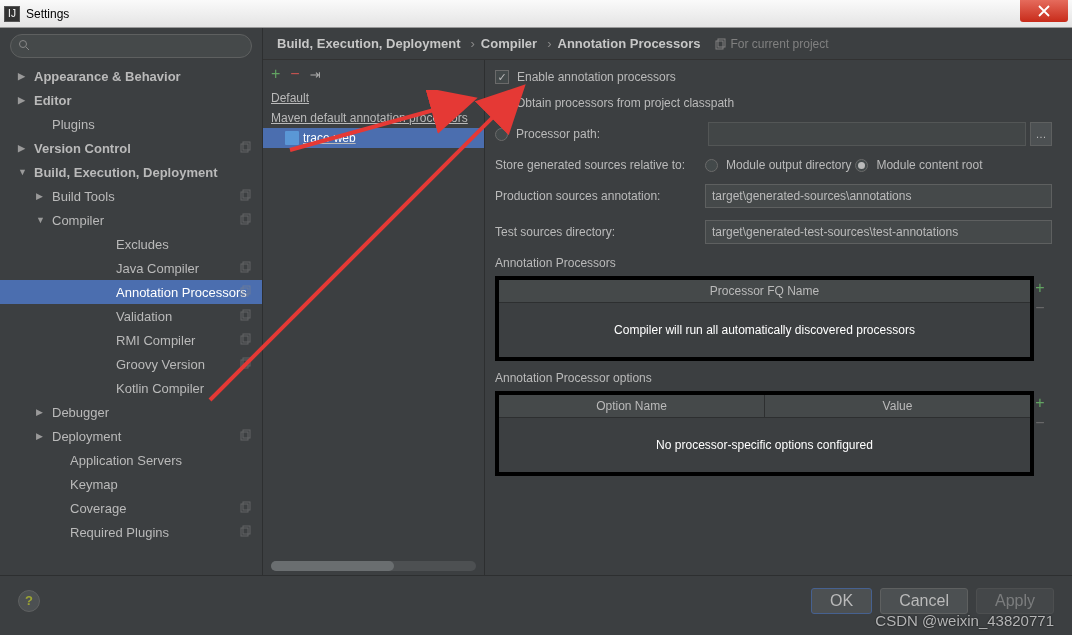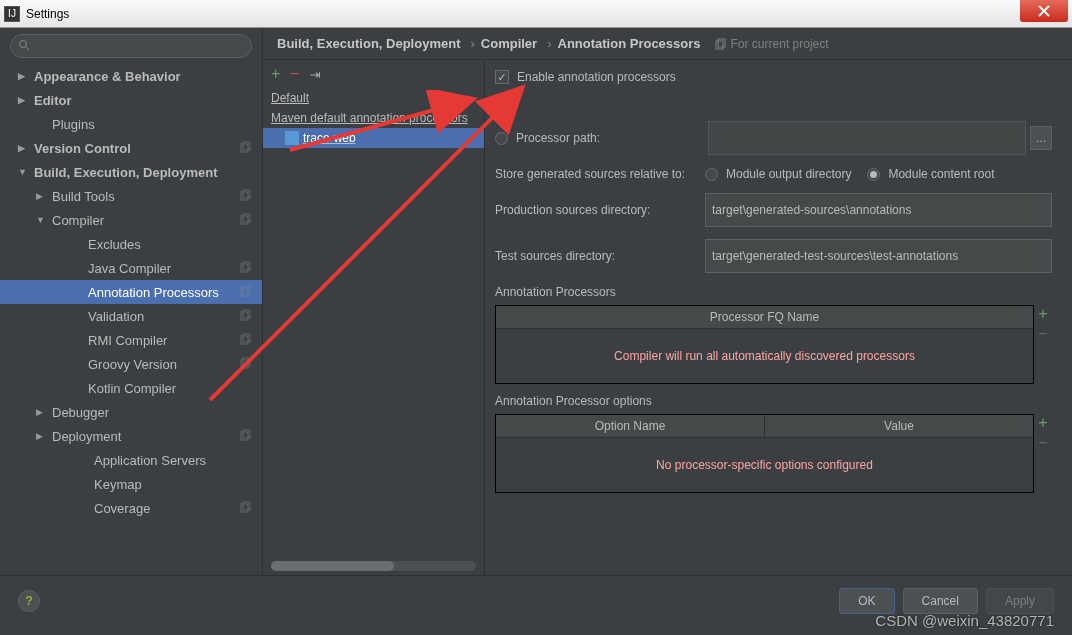--- a/index.html
+++ b/index.html
@@ -19,22 +19,22 @@
 .search-wrap { position: relative; }
 .search-icon { position: absolute; left: 18px; top: 11px; }
 
 .tree { flex: 1; overflow-y: auto; font-size: 13px; color: #bababa; }
 .tree-item { display: flex; align-items: center; height: 24px; padding-left: 18px; cursor: pointer; position: relative; }
 .tree-item.selected { background: #4b6eaf; color: #fff; }
 .tree-item.bold { font-weight: bold; }
 .tree-chevron { width: 12px; display: inline-block; font-size: 9px; color: #9a9a9a; margin-right: 4px; }
 .tree-item .copy-icon { position: absolute; right: 10px; opacity: 0.5; }
 .indent-1 { padding-left: 36px; }
-.indent-2 { padding-left: 78px; }
-.indent-3 { padding-left: 72px; }
+.indent-2 { padding-left: 54px; }
+.indent-3 { padding-left: 100px; }
 
 .main { flex: 1; display: flex; flex-direction: column; background: #3c3f41; }
 .breadcrumb { height: 32px; display: flex; align-items: center; padding: 0 14px; font-size: 13px; color: #bbb; border-bottom: 1px solid #323232; }
 .breadcrumb .bold { font-weight: bold; color: #c7c7c7; margin-right: 4px; }
 .breadcrumb .sep { margin: 0 6px; color: #888; }
 .breadcrumb .scope { margin-left: 10px; color: #808080; font-size: 12px; display: flex; align-items: center; gap: 4px; }
 
 .main-body { flex: 1; display: flex; }
 .profiles { width: 222px; border-right: 1px solid #2d2f30; display: flex; flex-direction: column; }
 .profile-toolbar { height: 28px; display: flex; align-items: center; gap: 10px; padding: 0 8px; }
@@ -45,41 +45,41 @@
 .profile-scroll { position: absolute; bottom: 4px; left: 8px; right: 8px; height: 10px; background: #4d5052; border-radius: 5px; }
 .profile-scroll-thumb { width: 60%; height: 100%; background: #6a6e70; border-radius: 5px; }
 
 .form { flex: 1; padding: 10px 20px 10px 10px; font-size: 12px; color: #bababa; overflow: hidden; position: relative; }
 .row { display: flex; align-items: center; margin-bottom: 12px; }
 .checkbox { width: 14px; height: 14px; border: 1px solid #6a6a6a; background: #43494a; margin-right: 8px; display: flex; align-items: center; justify-content: center; }
 .checkbox.checked::after { content: "✓"; color: #bababa; font-size: 11px; }
 .radio { width: 13px; height: 13px; border: 1px solid #6a6a6a; border-radius: 50%; background: #43494a; margin-right: 8px; display: flex; align-items: center; justify-content: center; }
 .radio.checked::after { content: ""; width: 7px; height: 7px; background: #bababa; border-radius: 50%; }
 .label-col { width: 210px; }
-.text-input { flex: 1; height: 34px; background: #45494a; border: 1px solid #5e6060; padding: 0 6px; color: #bbb; font-size: 12px; }
+.text-input { flex: 1; height: 24px; background: #45494a; border: 1px solid #5e6060; padding: 0 6px; color: #bbb; font-size: 12px; }
 .text-input.disabled { opacity: 0.7; }
 .browse-btn { width: 22px; height: 24px; margin-left: 4px; background: #4c5052; border: 1px solid #5e6060; color: #bbb; display: flex; align-items: center; justify-content: center; font-size: 11px; cursor: pointer; }
 
 .section-title { margin: 8px 0 6px; color: #bababa; }
-.table-wrap { border: 1px solid #000000; position: relative; margin-bottom: 10px; }
+.table-wrap { border: 4px solid #000000; position: relative; margin-bottom: 10px; }
 .table-header { display: flex; background: #45494a; border-bottom: 1px solid #2d2f30; }
 .table-header .th { flex: 1; text-align: center; padding: 4px; font-size: 12px; color: #bababa; border-right: 1px solid #2d2f30; }
 .table-header .th:last-child { border-right: none; }
-.table-empty { padding: 20px; text-align: center; color: #fca5a5; font-size: 12px; }
+.table-empty { padding: 20px; text-align: center; color: #ffffff; font-size: 12px; }
 .table-side { position: absolute; right: -18px; top: 0; width: 16px; display: flex; flex-direction: column; gap: 4px; }
 .side-btn { width: 16px; height: 16px; display: flex; align-items: center; justify-content: center; font-size: 16px; cursor: pointer; }
 .side-add { color: #62a362; }
 .side-rem { color: #6a6a6a; }
 
 .grab { position: absolute; left: -4px; top: 50%; width: 6px; height: 20px; cursor: col-resize; }
 
 .footer { height: 50px; border-top: 1px solid #2d2f30; display: flex; align-items: center; padding: 0 18px; background: #3c3f41; }
 .help-btn { width: 22px; height: 22px; border-radius: 50%; background: #4c5052; border: 1px solid #5e6060; display: flex; align-items: center; justify-content: center; color: #9da533; font-weight: bold; font-size: 13px; cursor: pointer; }
 .footer-spacer { flex: 1; }
-.btn { height: 26px; padding: 0 18px; margin-left: 8px; background: #4c5052; border: 1px solid #5e6060; color: #bababa; font-size: 12px; cursor: pointer; border-radius: 3px; }
+.btn { height: 26px; padding: 0 18px; margin-left: 8px; background: #4c5052; border: 1px solid #5e6060; color: #bababa; font-size: 16px; cursor: pointer; border-radius: 3px; }
 .btn.primary { border-color: #466190; }
 .btn.disabled { opacity: 0.5; }
 
 .watermark { position: absolute; bottom: 6px; right: 18px; color: #dcdcdc; font-size: 15px; opacity: 0.75; pointer-events: none; z-index: 100; text-shadow: 0 0 2px #000; }
 
 .arrow { position: absolute; pointer-events: none; z-index: 50; }
 
 .copy-icon svg, .scope svg { width: 12px; height: 12px; }
 </style>
 </head>
@@ -209,20 +209,28 @@
           <span class="tree-chevron"></span>
           <span>Application Servers</span>
         </div>
         <div class="tree-item indent-2">
           <span class="tree-chevron"></span>
           <span>Keymap</span>
         </div>
         <div class="tree-item indent-2">
           <span class="tree-chevron"></span>
           <span>Coverage</span>
+          <span class="copy-icon"><svg viewBox="0 0 12 12">
+              <rect x="1" y="3" width="7" height="8" stroke="#888" fill="none"></rect>
+              <rect x="3" y="1" width="7" height="8" stroke="#888" fill="none"></rect>
+            </svg></span>
+        </div>
+        <div class="tree-item indent-2">
+          <span class="tree-chevron"></span>
+          <span>Required Plugins</span>
           <span class="copy-icon"><svg viewBox="0 0 12 12">
               <rect x="1" y="3" width="7" height="8" stroke="#888" fill="none"></rect>
               <rect x="3" y="1" width="7" height="8" stroke="#888" fill="none"></rect>
             </svg></span>
         </div>
       </div>
   </div>
 
   <div class="main">
     <div class="breadcrumb">
@@ -262,37 +270,38 @@
 
       <div class="form">
         <div class="grab"></div>
 
         <div class="row">
           <div class="checkbox checked"></div>
           <span>Enable annotation processors</span>
         </div>
         <div class="row">
           <div class="radio checked"></div>
+          <span>Obtain processors from project classpath</span>
         </div>
         <div class="row">
           <div class="radio"></div>
           <span style="width:192px">Processor path:</span>
           <input class="text-input disabled" disabled="" style="">
           <div class="browse-btn">…</div>
         </div>
 
         <div class="row">
           <span class="label-col">Store generated sources relative to:</span>
           <div class="radio"></div>
-          <span style="margin-right:16px">Module output directory</span>
+          <span style="margin-right:4px">Module output directory</span>
           <div class="radio checked"></div>
           <span>Module content root</span>
         </div>
         <div class="row">
-          <span class="label-col">Production sources directory:</span>
+          <span class="label-col">Production sources annotation:</span>
           <input class="text-input" value="target\generated-sources\annotations" style="">
         </div>
         <div class="row">
           <span class="label-col">Test sources directory:</span>
           <input class="text-input" value="target\generated-test-sources\test-annotations" style="">
         </div>
 
         <div class="section-title">Annotation Processors</div>
         <div class="table-wrap" style="margin-right:18px">
           <div class="table-header">

